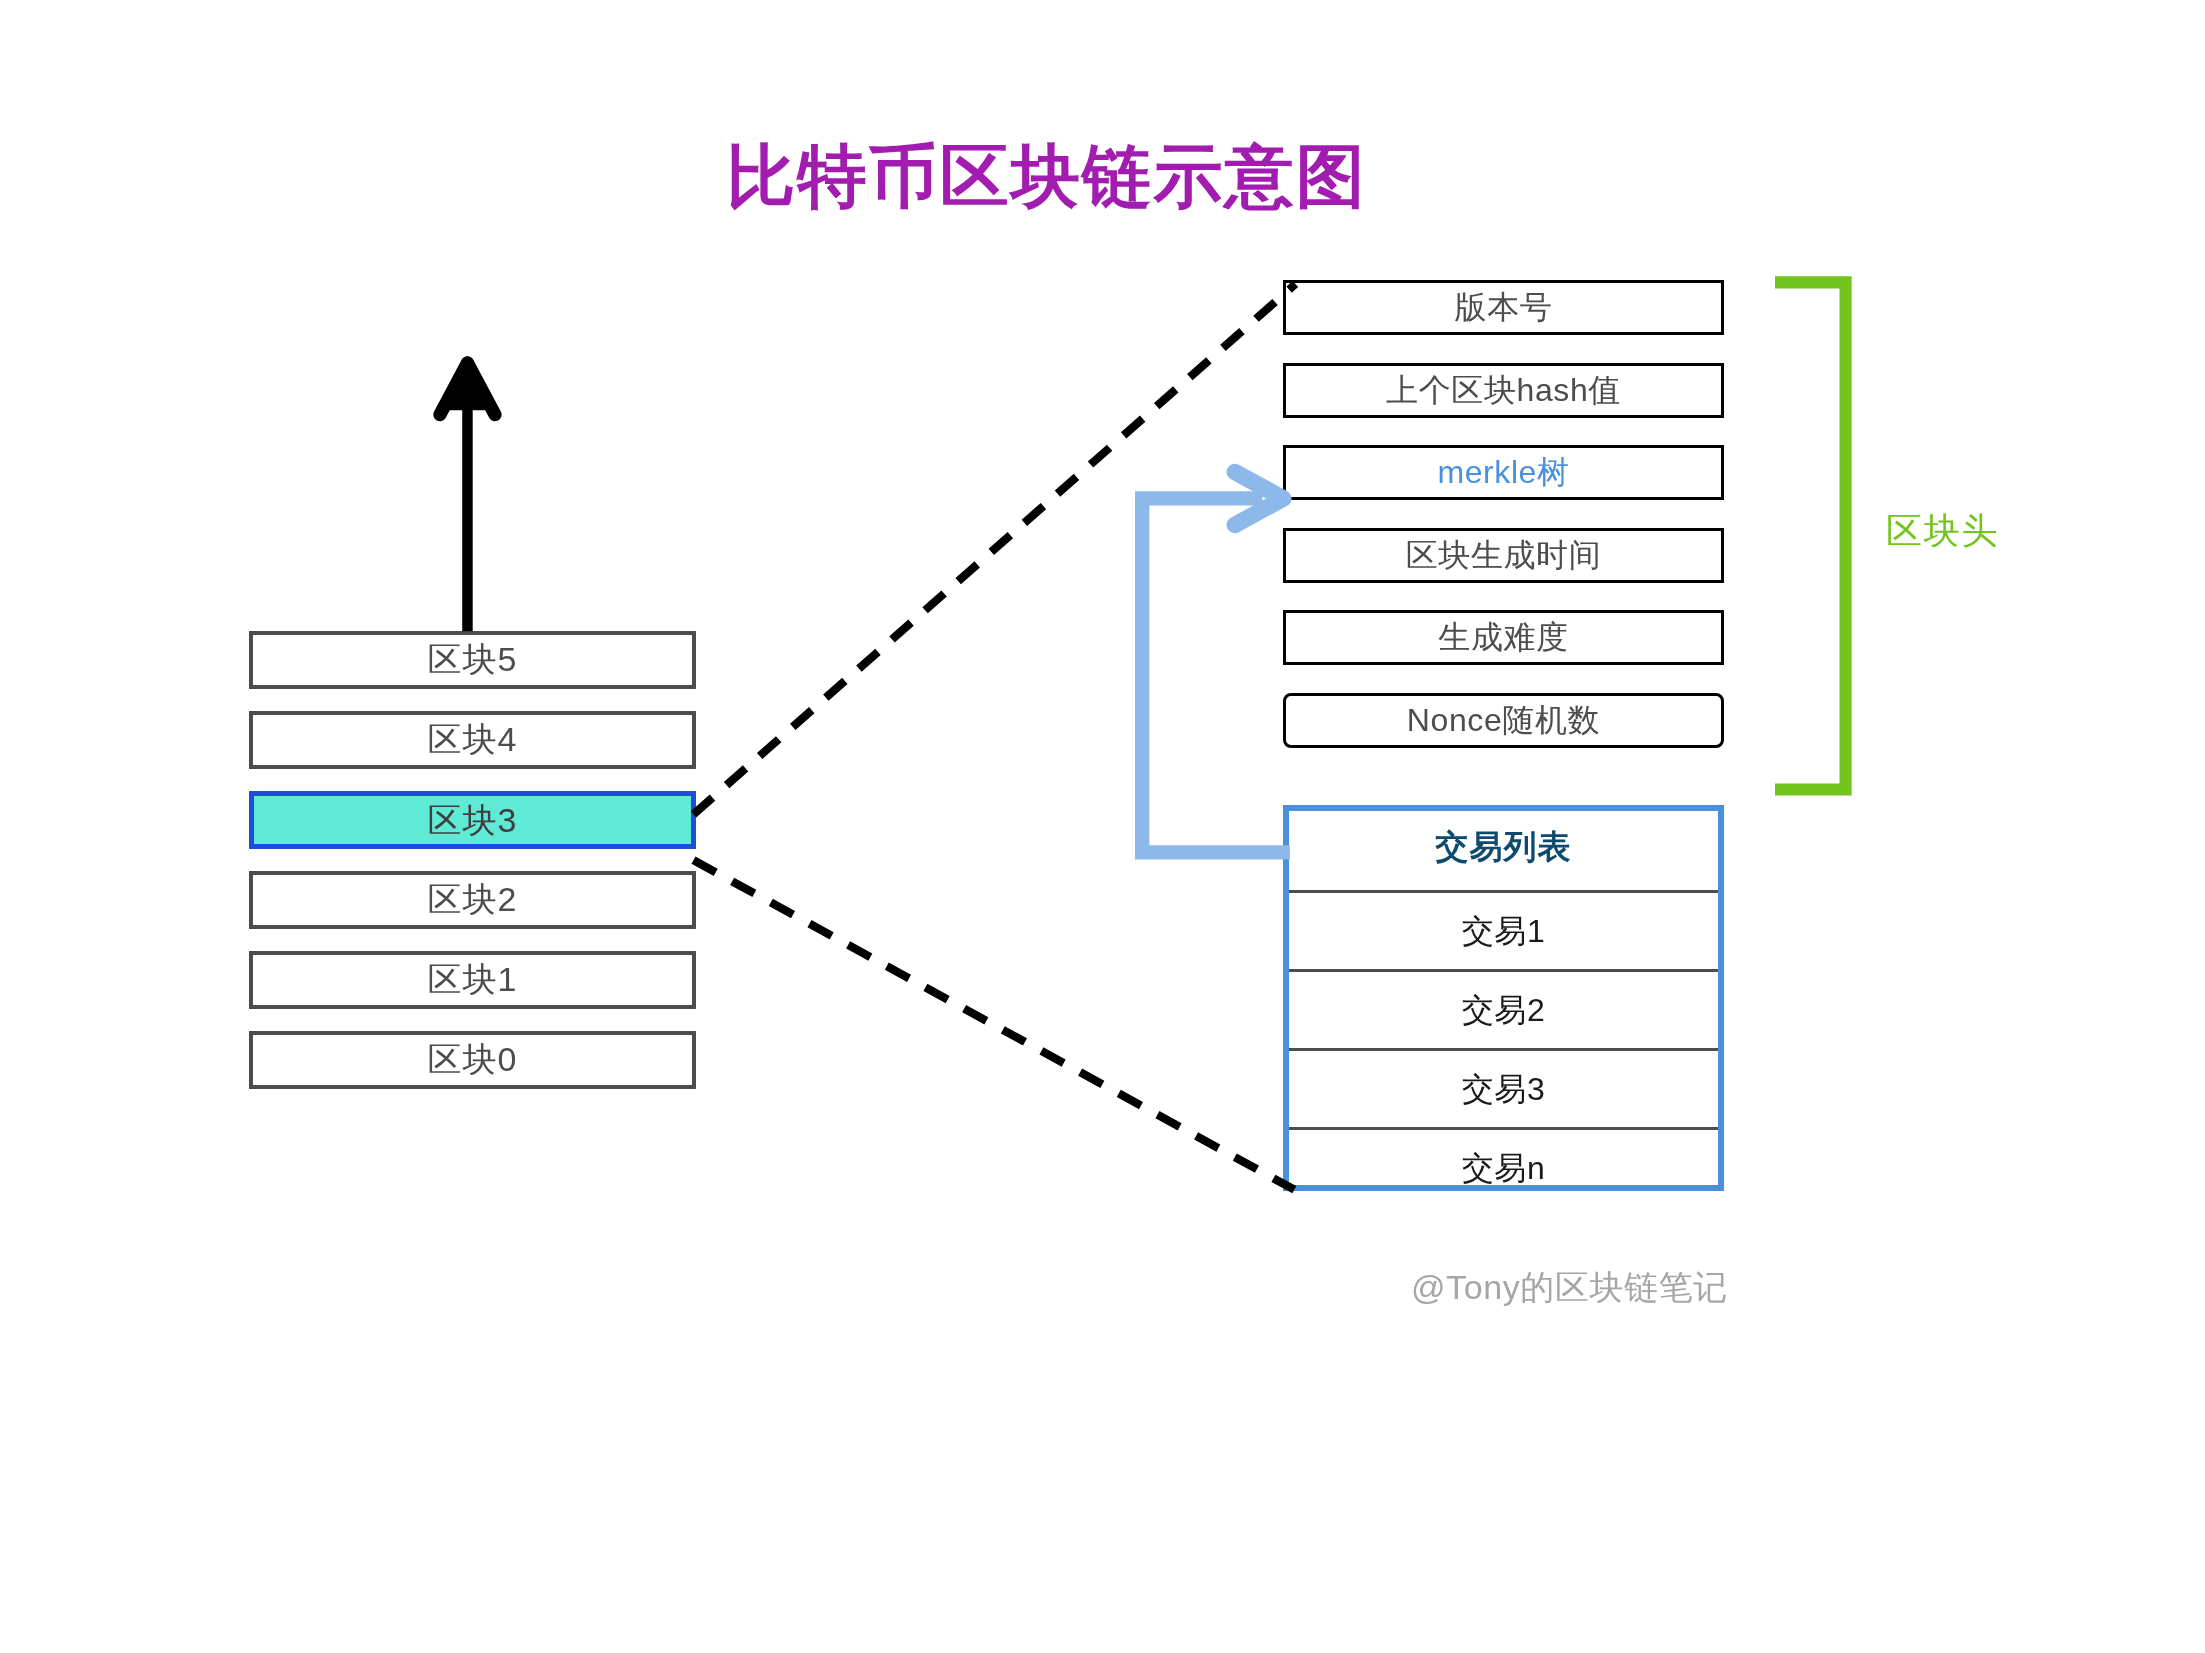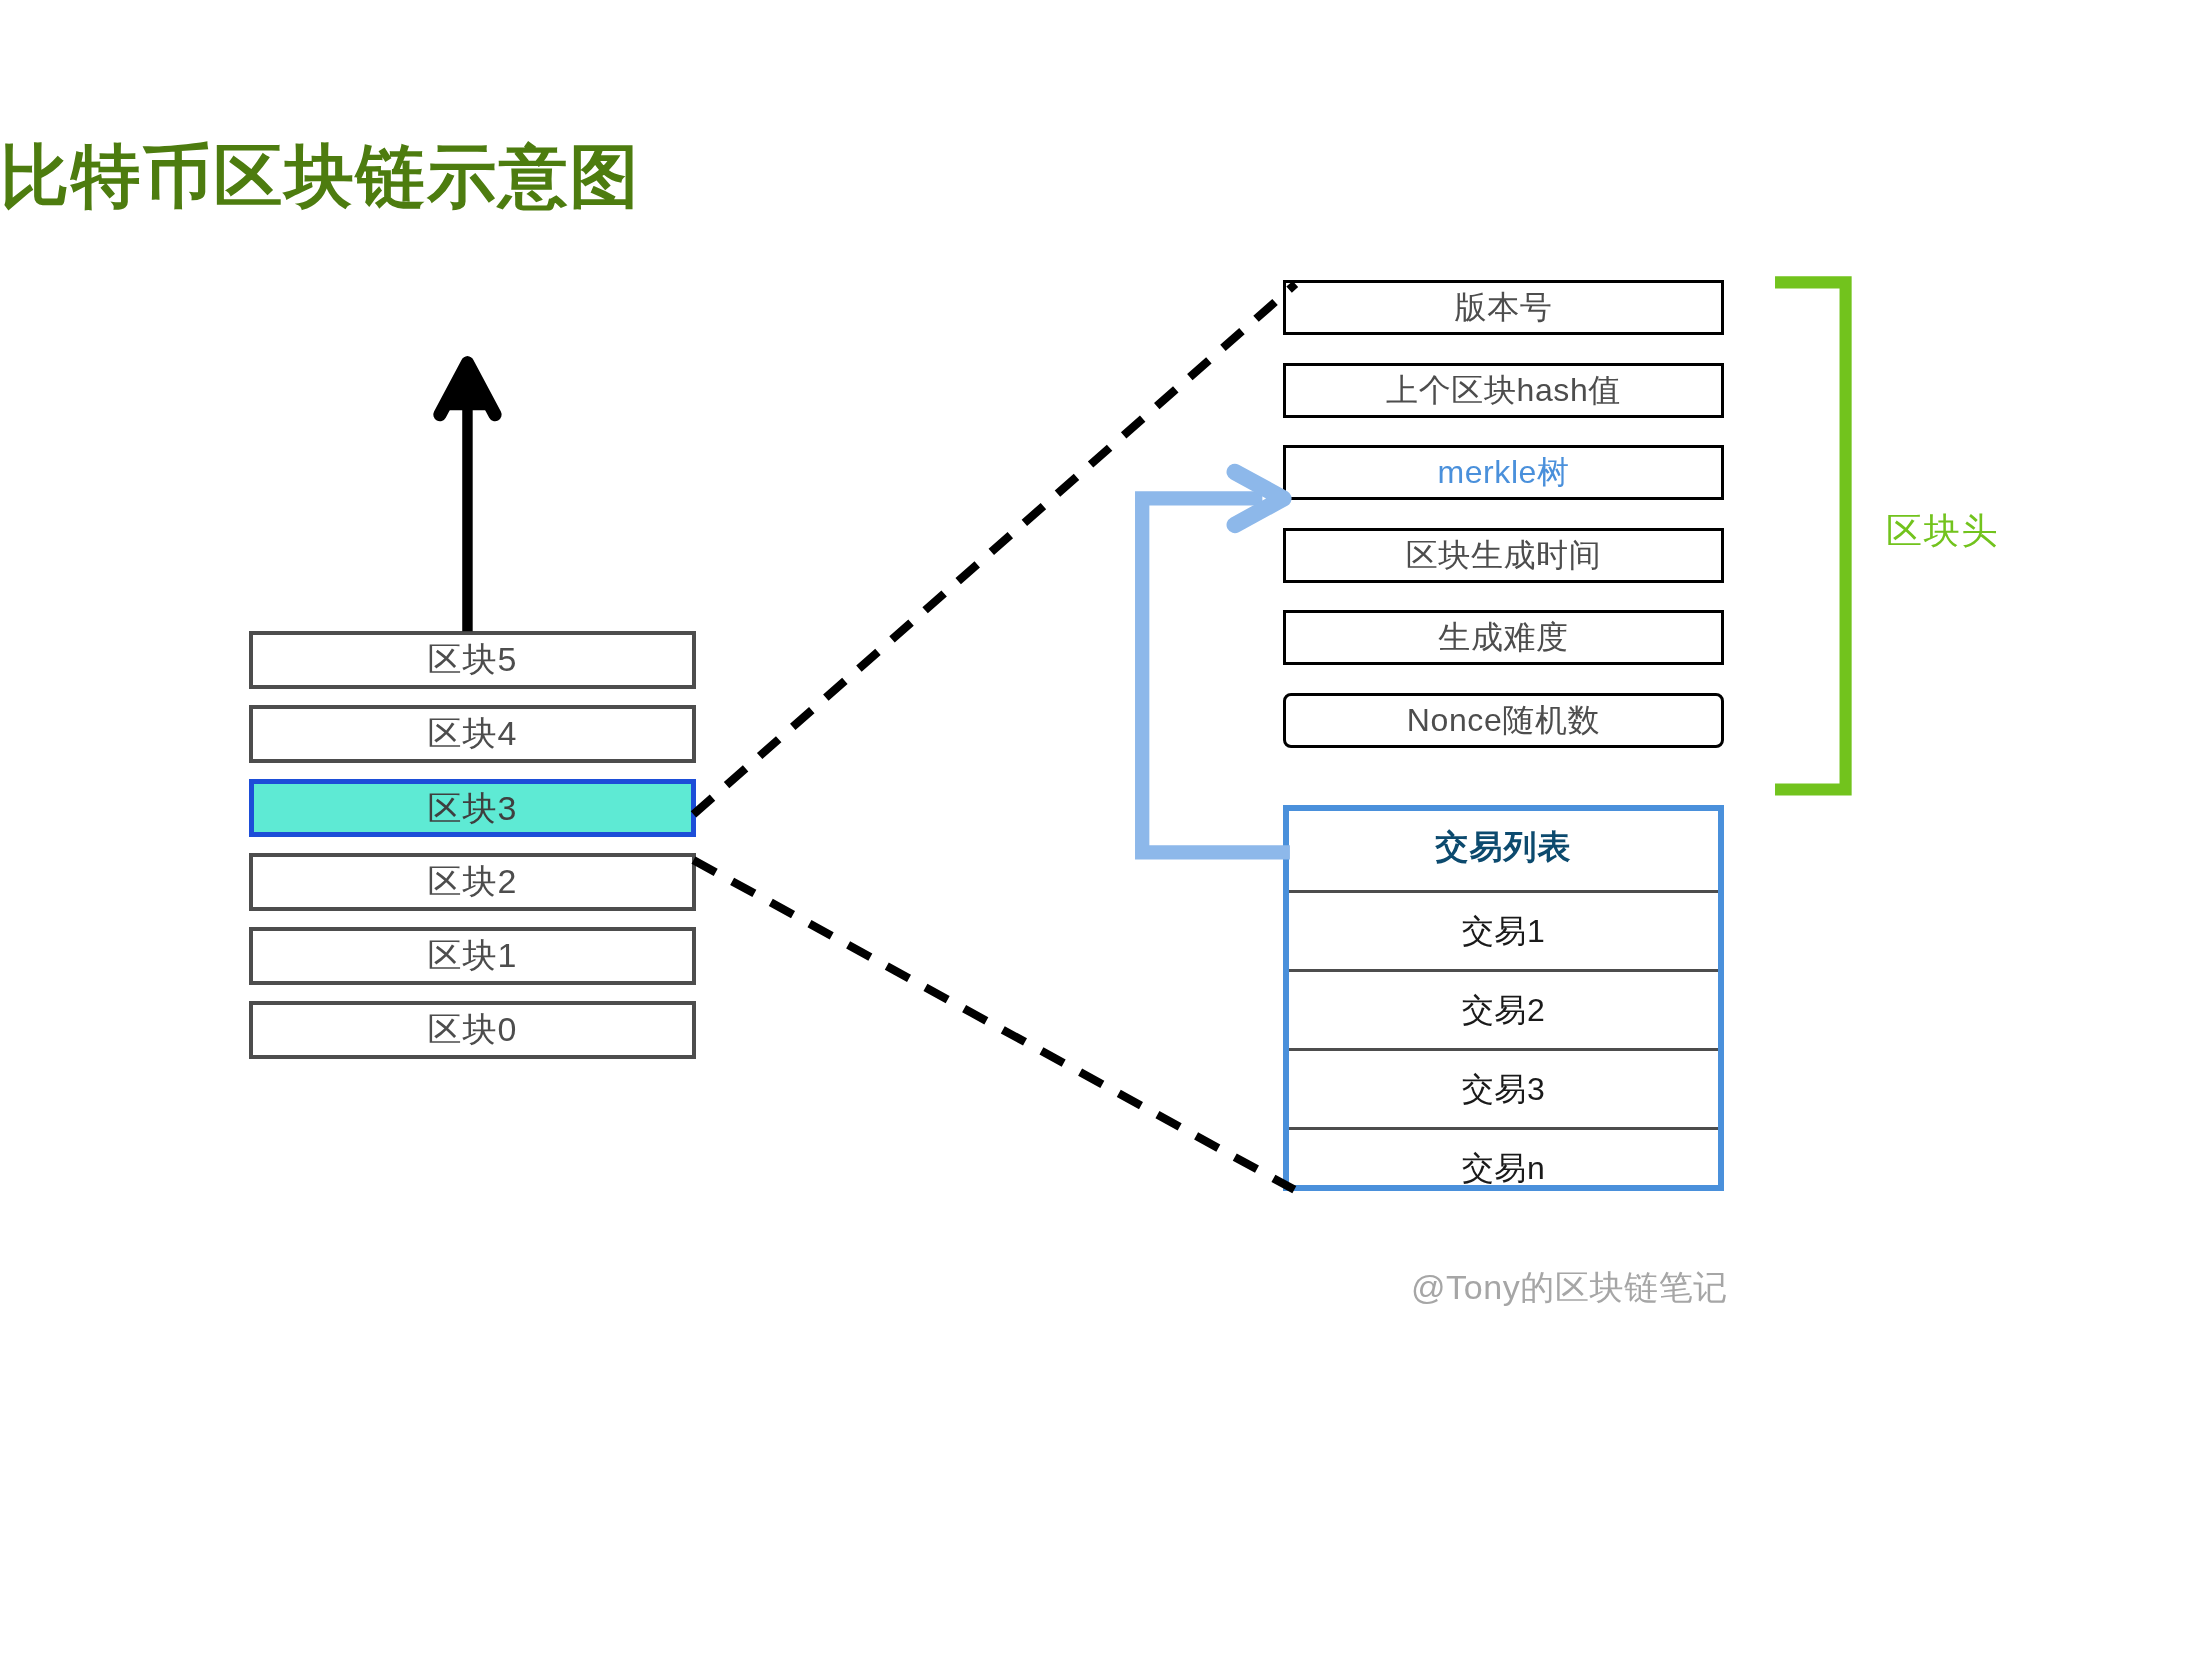--- a/index.html
+++ b/index.html
@@ -17,40 +17,40 @@
     background: #ffffff;
     overflow: hidden;
   }
 
   
   #diagram-title {
     position: absolute;
     left: 0;
     top: 142px;
     width: 1367px;
-    text-align: left;
+    text-align: right;
     font-size: 69px;
     font-weight: bold;
-    color: #4d7c0f;
+    color: #a21caf;
     letter-spacing: 2.2px;
     line-height: 1;
     white-space: nowrap;
   }
 
   
   #chain-stack {
     position: absolute;
     left: 249px;
     top: 631px;
     width: 447px;
   }
   .chain-block {
     box-sizing: border-box;
     height: 58px;
-    margin-bottom: 16px;
+    margin-bottom: 22px;
     border: 4.4px solid #4d4d4d;
     background: #ffffff;
     color: #4d4d4d;
     font-size: 34px;
     line-height: 49px;
     text-align: center;
     letter-spacing: 1.1px;
   }
   .chain-block.highlight {
     border: 5px solid #1d4ed8;

